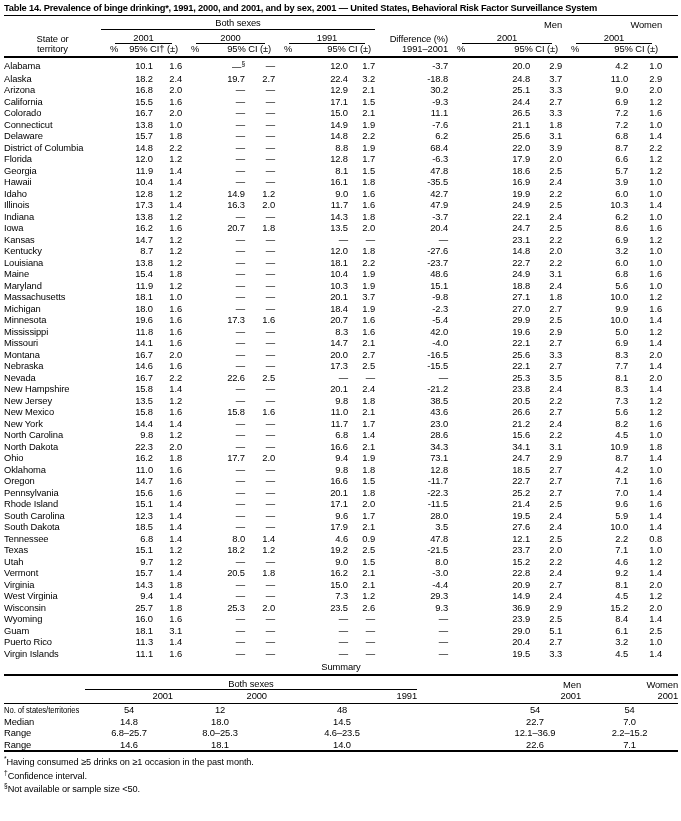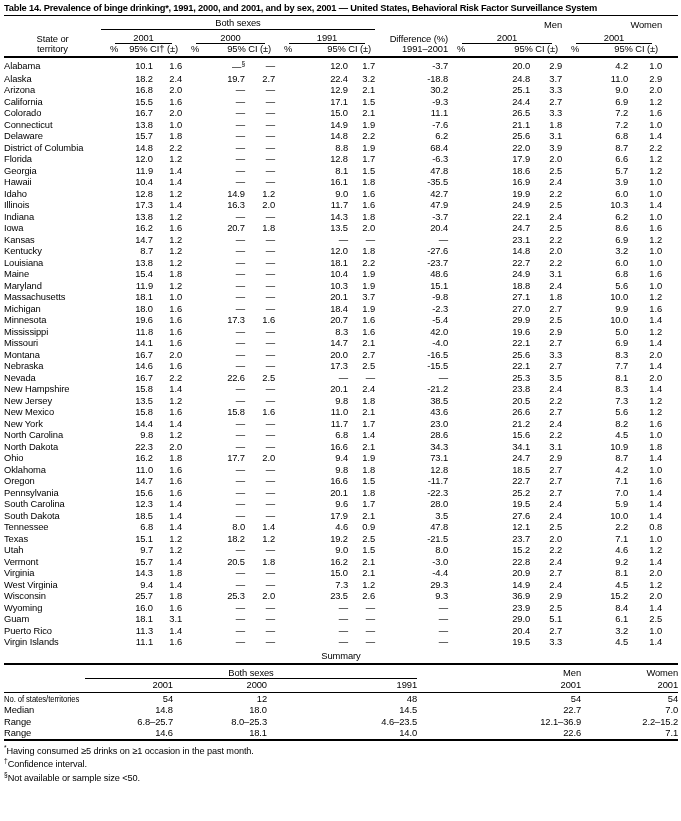--- a/index.html
+++ b/index.html
@@ -47,21 +47,21 @@
 
   sup { font-size:6.5px; vertical-align:super; letter-spacing:0; }
 
   .summary-title { text-align:center; width:674px; margin-top:2px; line-height:11px; }
   .summary { margin-top:2px; border-top:2px solid #000; border-bottom:2.5px solid #000; }
   .summary .s1 th { padding-top:2px; line-height:11px; }
   .summary .s1 .bs { border-bottom:1.5px solid #000; text-align:center; }
   .summary .s2 th { border-bottom:1px solid #000; padding-bottom:2px; line-height:11px; }
   .summary td { line-height:11.5px; }
   .summary td.label { text-align:left; }
-  .summary td.val { text-align:right; }
+  .summary td.val { text-align:center; }
   .condensed { display:inline-block; transform:scaleX(0.82); transform-origin:0 50%; }
 
   .footnotes { margin-top:2px; }
   .fn { font-size:9.2px; line-height:10.6px; letter-spacing:-0.1px; }
   .fn sup { font-size:6.5px; }
 </style>
 </head>
 <body>
 
 <div class="page">
@@ -714,20 +714,35 @@
           <td class="num">20.1</td>
           <td class="num">1.8</td>
           <td class="num">-22.3</td>
           <td class="num">25.2</td>
           <td class="num">2.7</td>
           <td class="num">7.0</td>
           <td class="num">1.4</td>
           <td></td>
         </tr>
         <tr>
+          <td class="state">Rhode Island</td>
+          <td class="num">15.1</td>
+          <td class="num">1.4</td>
+          <td class="num">—</td>
+          <td class="num">—</td>
+          <td class="num">17.1</td>
+          <td class="num">2.0</td>
+          <td class="num">-11.5</td>
+          <td class="num">21.4</td>
+          <td class="num">2.5</td>
+          <td class="num">9.6</td>
+          <td class="num">1.6</td>
+          <td></td>
+        </tr>
+        <tr>
           <td class="state">South Carolina</td>
           <td class="num">12.3</td>
           <td class="num">1.4</td>
           <td class="num">—</td>
           <td class="num">—</td>
           <td class="num">9.6</td>
           <td class="num">1.7</td>
           <td class="num">28.0</td>
           <td class="num">19.5</td>
           <td class="num">2.4</td>

